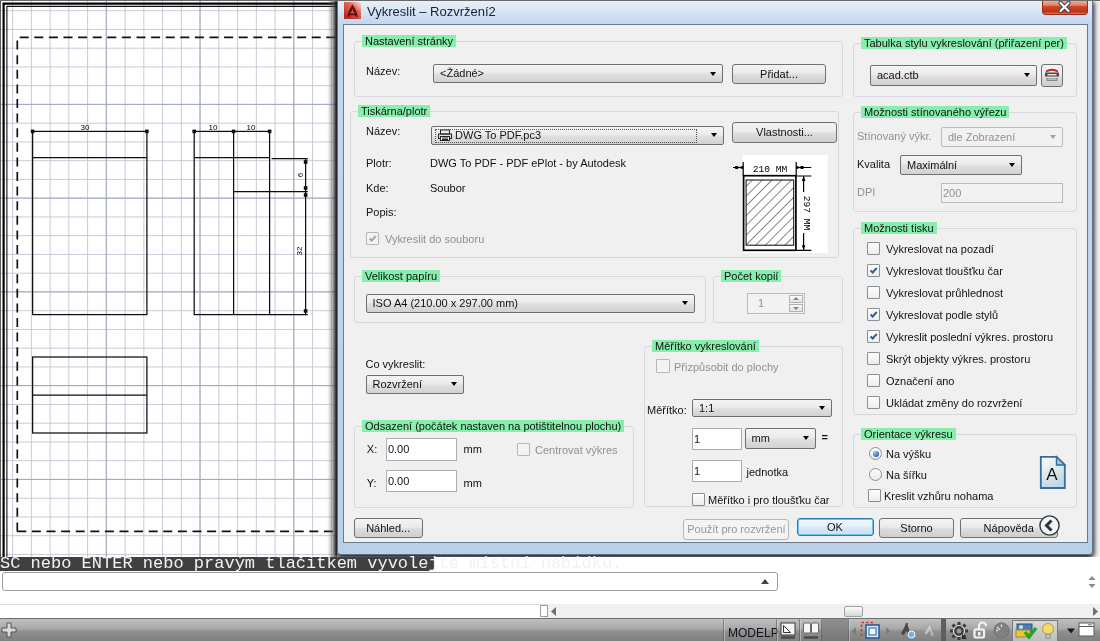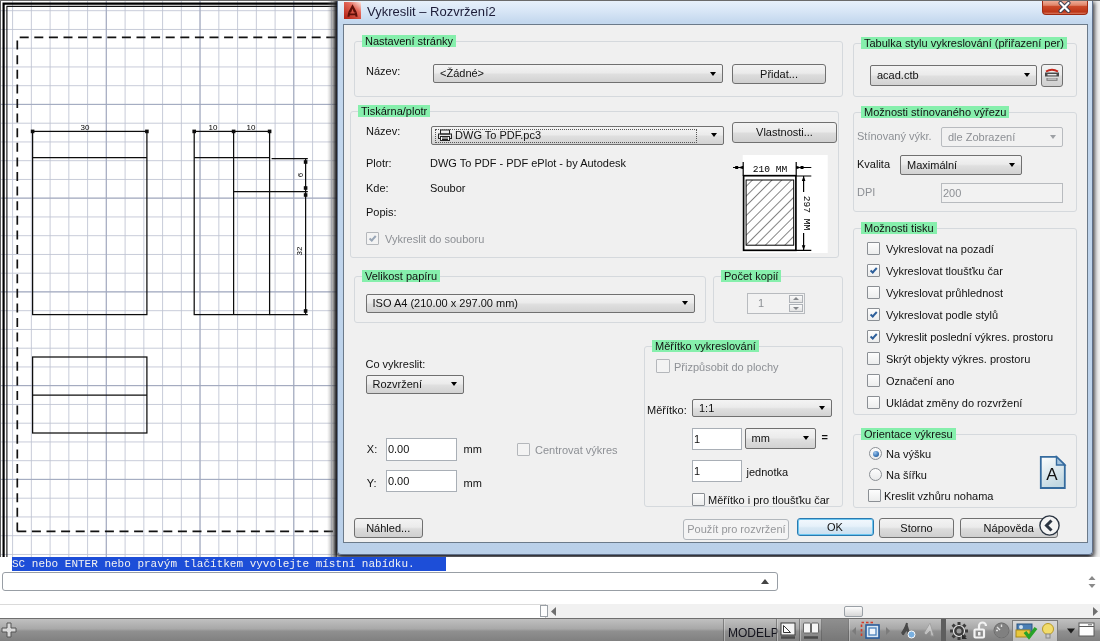--- a/index.html
+++ b/index.html
@@ -35,22 +35,22 @@
 .btn.dis{border-color:#b2b7bc;background:#f4f4f4;color:#95979a}
 .cb{z-index:11;width:13px;height:13px;border:1px solid #8b8f94;border-radius:1px;background:linear-gradient(#fdfdfd,#eceded)}
 .cb.dis{border-color:#b4b7bb;background:#f3f3f3}
 .cb b{position:absolute;left:2px;top:2.5px;width:7px;height:3.5px;border-left:2px solid #2d5f9b;border-bottom:2px solid #2d5f9b;transform:rotate(-48deg)}
 .cb.dis b{border-color:#99a6b6}
 .rad{z-index:11;width:13px;height:13px;border:1px solid #8b8f94;border-radius:50%;background:linear-gradient(#fdfdfd,#e9eaeb)}
 .rad b{position:absolute;left:2.5px;top:2.5px;width:6px;height:6px;border-radius:50%;
  background:radial-gradient(circle at 35% 30%,#9cc5ee,#3a75b5 60%,#1d4a7e)}
 
 #white-bot{left:0;top:557px;width:1100px;height:61px;background:#fff}
-#cmdhl{left:12px;top:0;width:434px;height:14px;background:#1d4ed8;color:#f2f2f2;
- font-family:"Liberation Mono",monospace;font-size:11px;line-height:14px;white-space:pre}
+#cmdhl{left:0;top:0;width:434px;height:14px;background:#404040;color:#f2f2f2;
+ font-family:"Liberation Mono",monospace;font-size:17px;line-height:14px;white-space:pre}
 #cmdbox{left:2px;top:15px;width:776px;height:19px;border:1px solid #989ea5;border-radius:3px;background:#fff}
 #upar{right:8px;top:6px;width:0;height:0;border-left:4.5px solid transparent;border-right:4.5px solid transparent;border-bottom:5px solid #444;position:absolute}
 #statusbar{left:0;top:618px;width:1100px;height:23px;border-top:1px solid #6f6f6f;
  background:linear-gradient(#c0c0c0,#a8a8a8 45%,#909090 55%,#808080)}
 .sep{position:absolute;top:0;width:1px;height:23px;background:rgba(80,80,80,.55);box-shadow:1px 0 0 rgba(220,220,220,.5)}
 </style></head>
 <body>
 <div id="screen">
   <div class="abs" id="draw">
   <svg width="337" height="557">
@@ -145,20 +145,23 @@
     </div>
   <div class="abs grp" style="left:354px;top:276px;width:352px;height:46.5px">
       <span>Velikost papíru</span>
     </div>
   <div class="abs grp" style="left:713px;top:276px;width:130px;height:46.5px">
       <span>Počet kopií</span>
     </div>
   <div class="abs grp" style="left:644px;top:346px;width:199px;height:160.5px">
       <span>Měřítko vykreslování</span>
     </div>
+  <div class="abs grp" style="left:354px;top:425.5px;width:280px;height:82.5px">
+      <span>Odsazení (počátek nastaven na potištitelnou plochu)</span>
+    </div>
   <div class="abs grp" style="left:853px;top:42.5px;width:224px;height:54.5px">
       <span>Tabulka stylu vykreslování (přiřazení per)</span>
     </div>
   <div class="abs grp" style="left:853px;top:112px;width:224px;height:100px">
       <span>Možnosti stínovaného výřezu</span>
     </div>
   <div class="abs grp" style="left:853px;top:228px;width:224px;height:187px">
       <span>Možnosti tisku</span>
     </div>
   <div class="abs grp" style="left:853px;top:434px;width:224px;height:73.5px">

